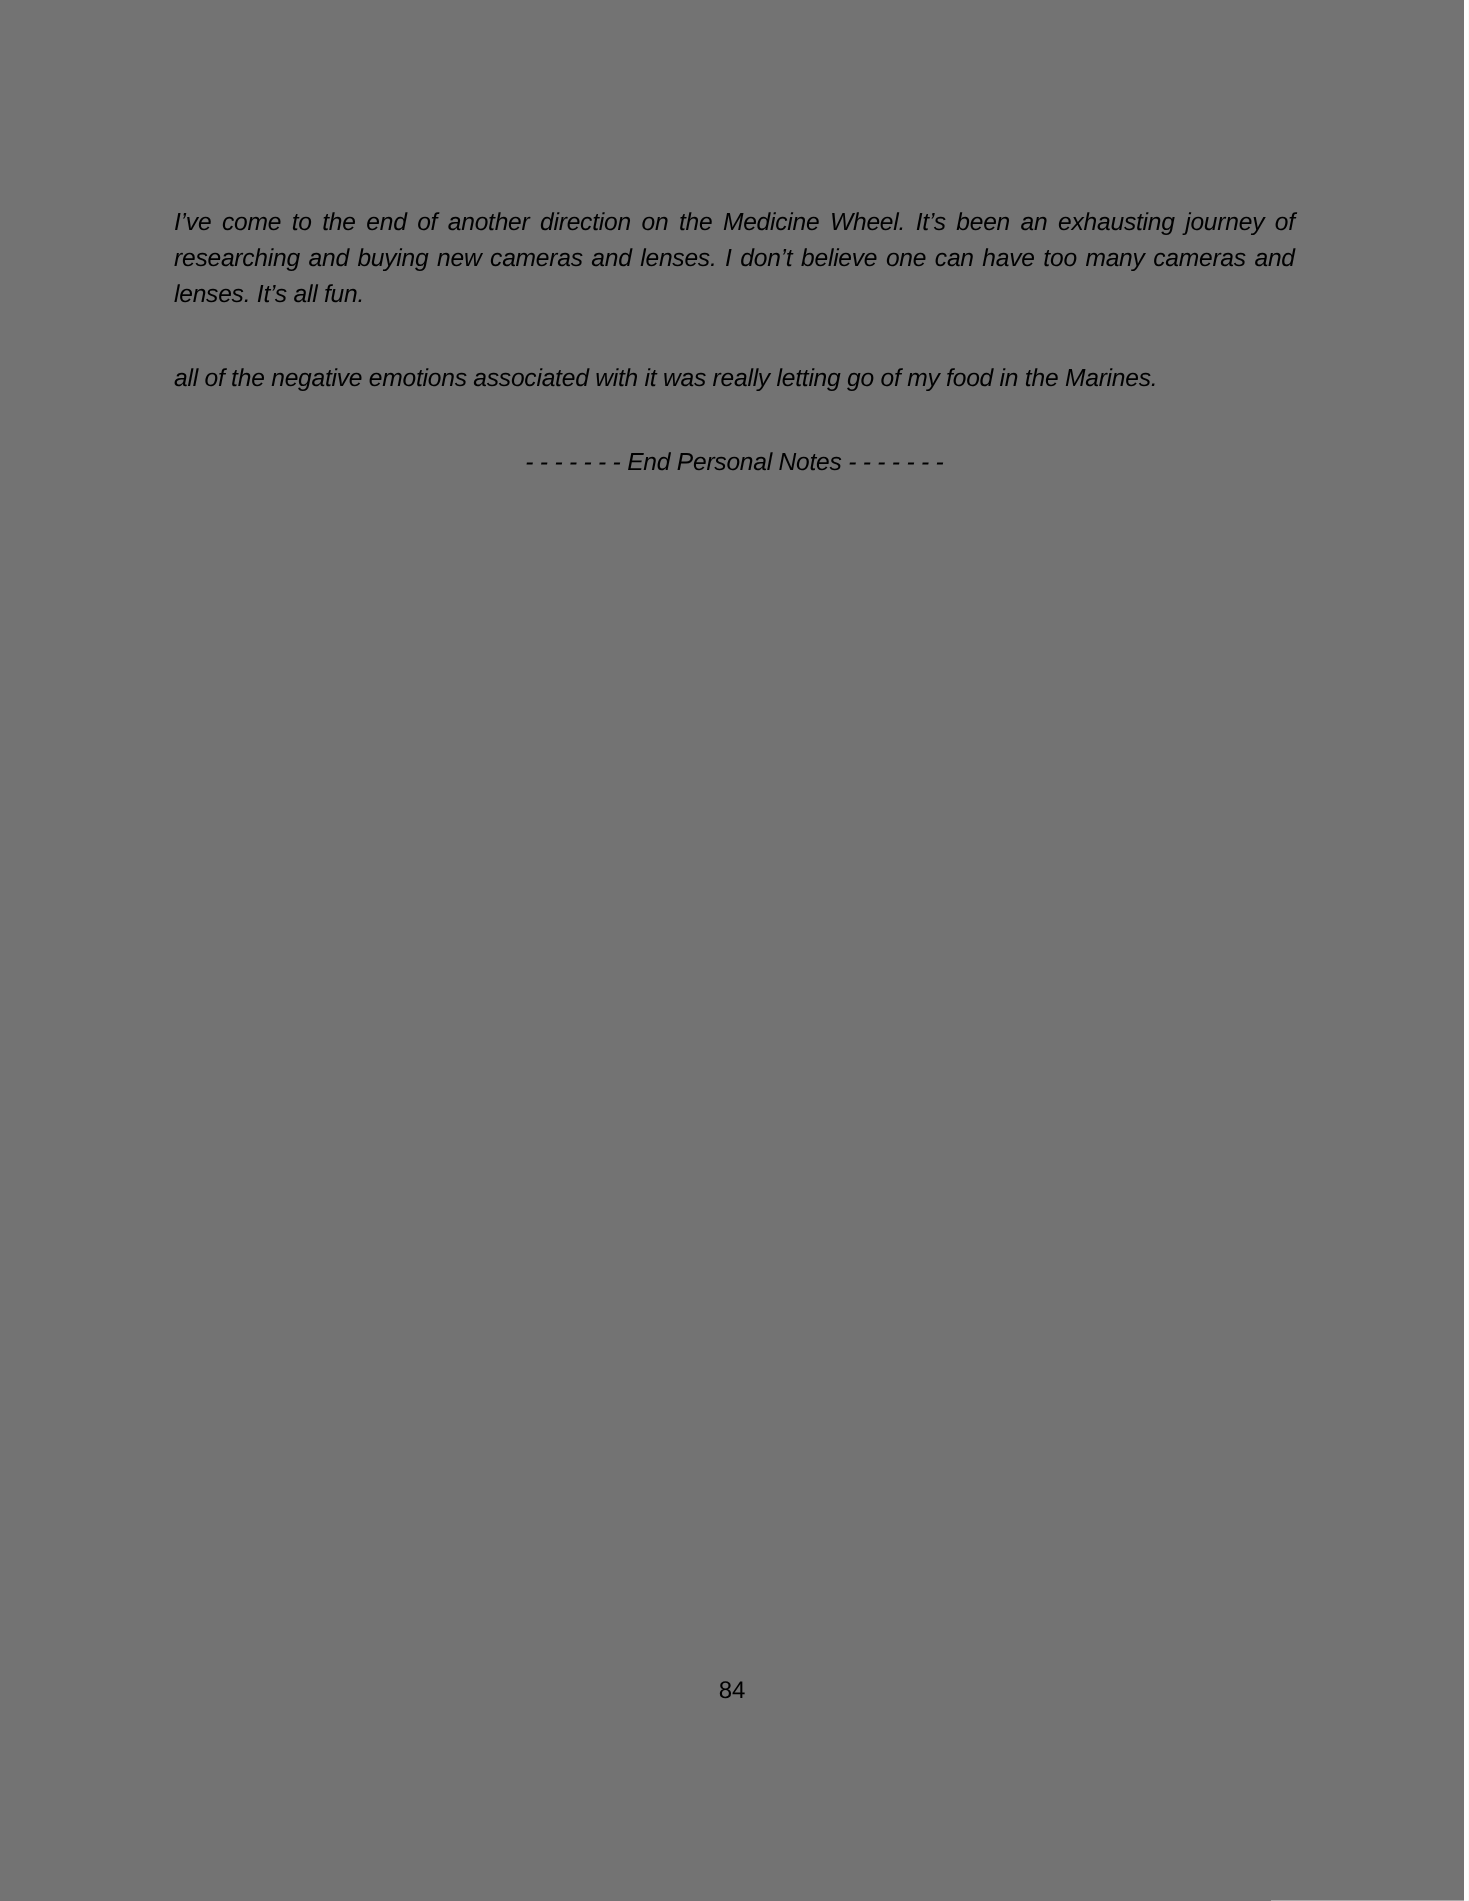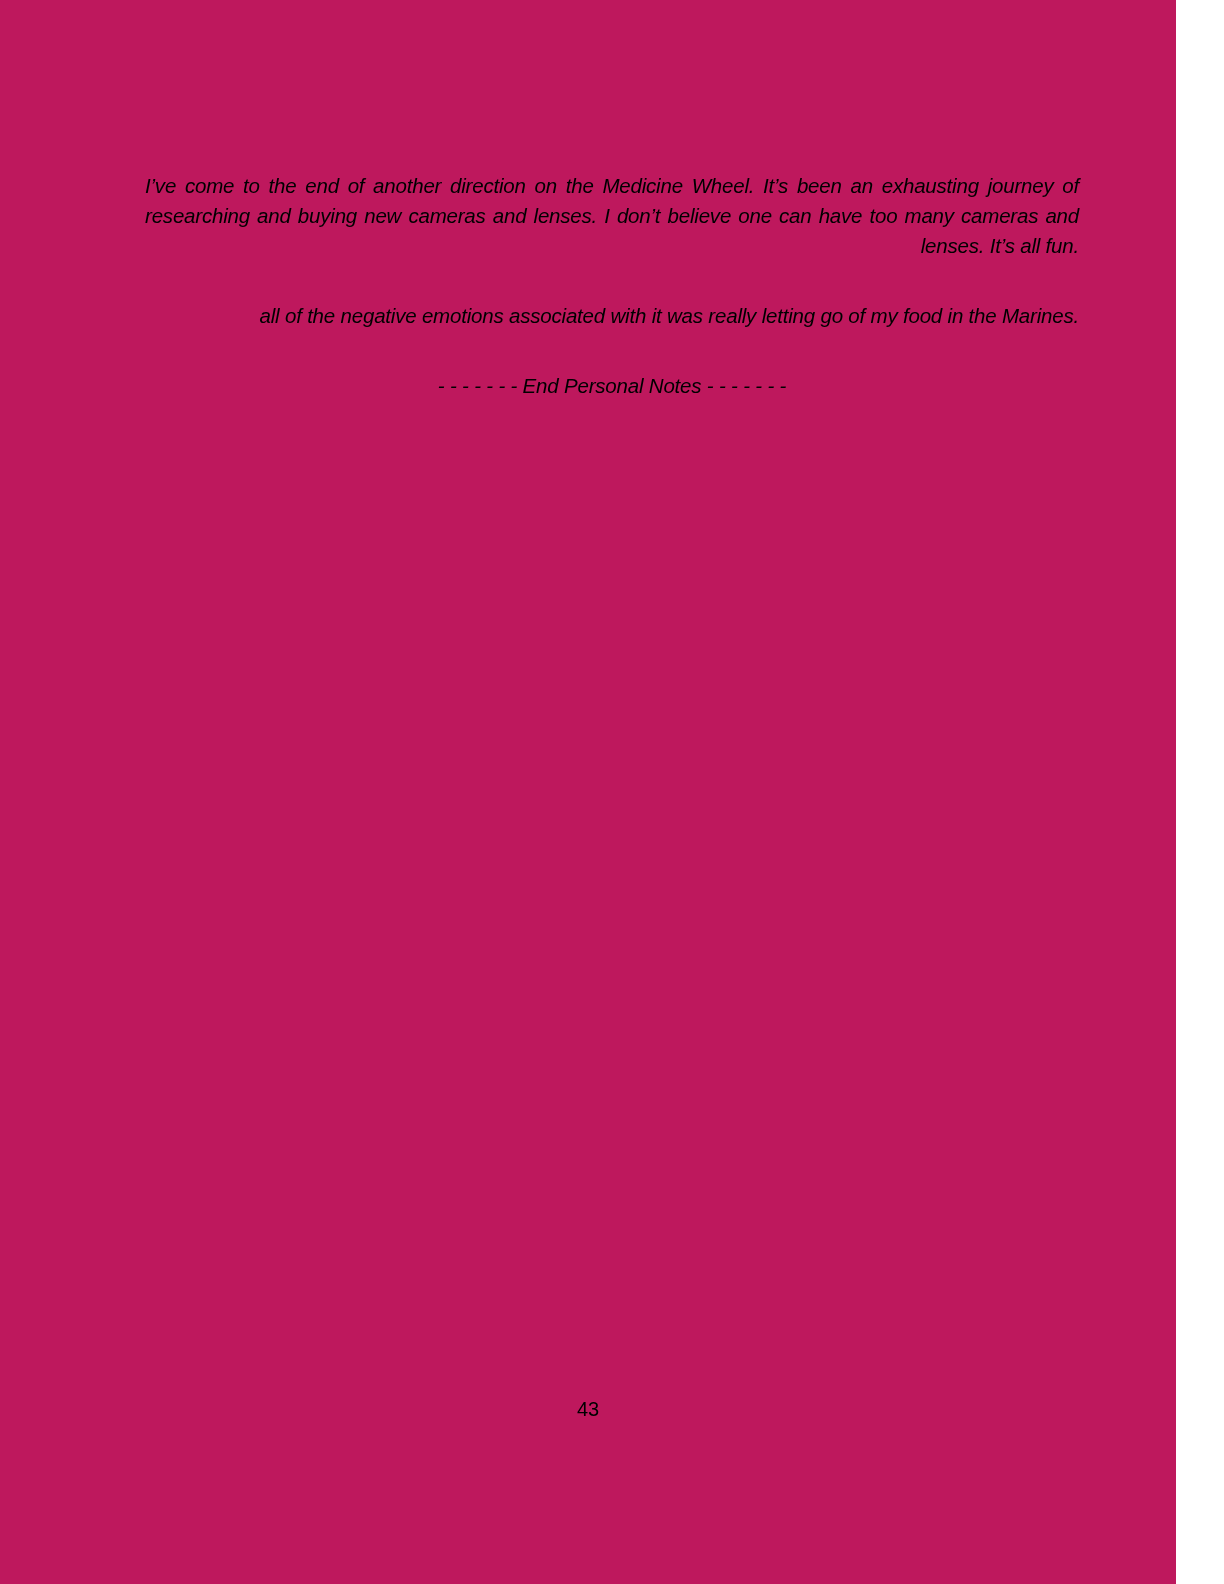--- a/index.html
+++ b/index.html
@@ -5,23 +5,24 @@
 <style>
   html, body {
     margin: 0;
     padding: 0;
     background: #ffffff;
   }
   .page {
     position: relative;
     width: 1176px;
     height: 1584px;
-    background: #be185d;
+    background: #737373;
     color: #000000;
     overflow: hidden;
+    padding-left: 44px;
   }
   .content {
     position: absolute;
     left: 145px;
     top: 171px;
     width: 934px;
     font-family: "Liberation Sans", sans-serif;
     font-style: italic;
     font-size: 20.5px;
     line-height: 30px;
@@ -33,21 +34,21 @@
     padding: 0;
   }
   .line {
     display: block;
   }
   .line.just {
     text-align: justify;
     text-align-last: justify;
   }
   .line.last {
-    text-align: right;
+    text-align: left;
   }
   .end-marker {
     text-align: center;
     white-space: nowrap;
   }
   .page-footer {
     position: absolute;
     left: 0;
     top: 1396px;
     width: 100%;
@@ -78,16 +79,16 @@
 
     <p class="para">
     </p>
 
 
     <div class="end-marker">- - - - - - - End Personal Notes - - - - - - -</div>
 
   </main>
 
   <footer class="page-footer">
-    <span>43</span>
+    <span>84</span>
   </footer>
 
 </div>
 
 </body></html>

